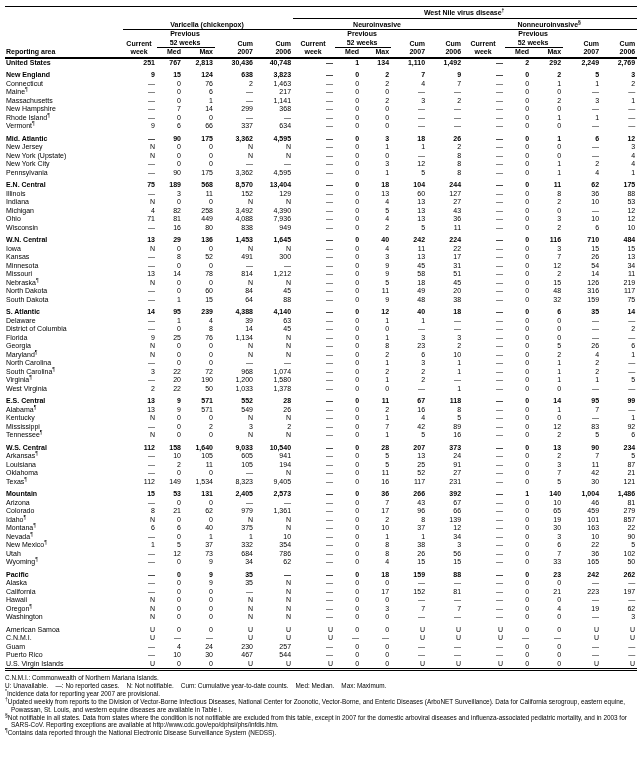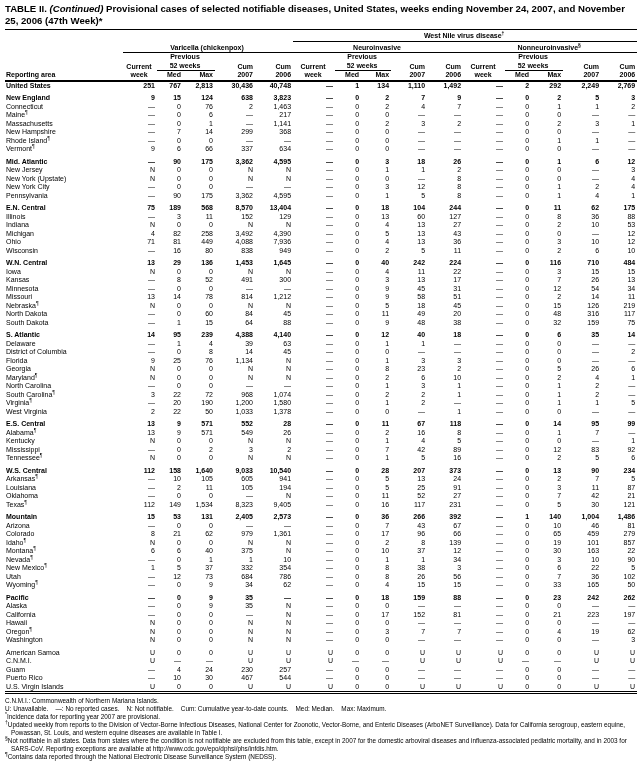--- a/index.html
+++ b/index.html
@@ -25,21 +25,20 @@
   td.gsep{padding-right:2px;}
   .footnotes{margin-top:3px;font-size:6.4px;line-height:7.9px;}
   .fn{white-space:pre-wrap;}
   .fn.marked{padding-left:6px;text-indent:-6px;}
   .fn sup{font-size:5px;}
 </style>
 </head>
 <body>
 
 <div class="page">
-  <div class="title"><span>TABLE II.</span><span class="cont"> (Continued) </span><span>Provisional cases of selected notifiable diseases, United States, weeks ending November 24, 2007, and November 25, 2006 (47th Week)*</span></div>
 
   <table>
     <colgroup>
       <col style="width:118px">
       <col style="width:34px">
         <col style="width:26px">
         <col style="width:32px">
         <col style="width:40px">
         <col style="width:38px">
       <col style="width:42px">

